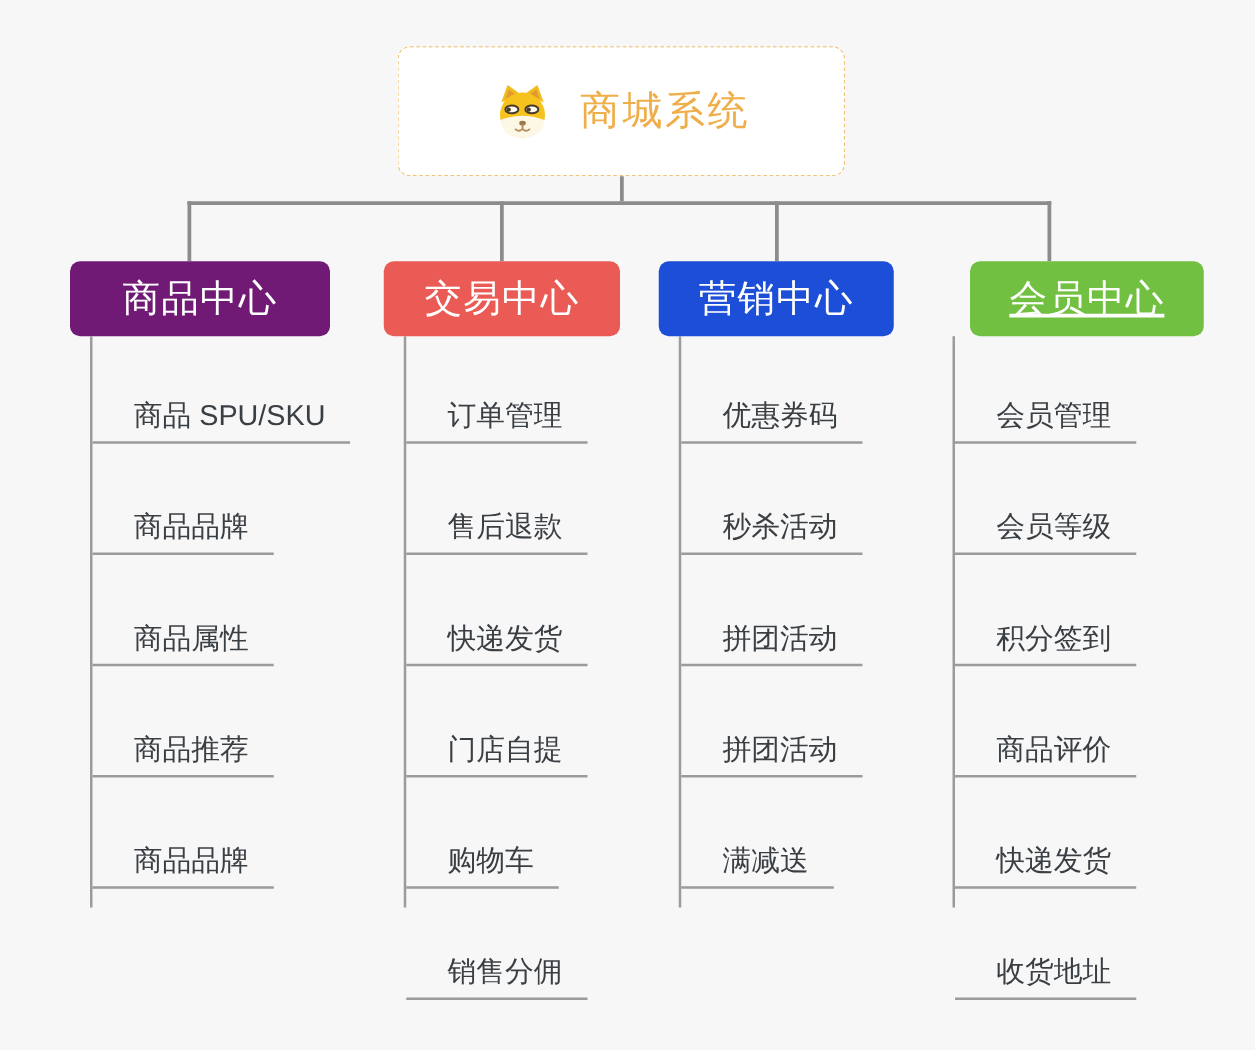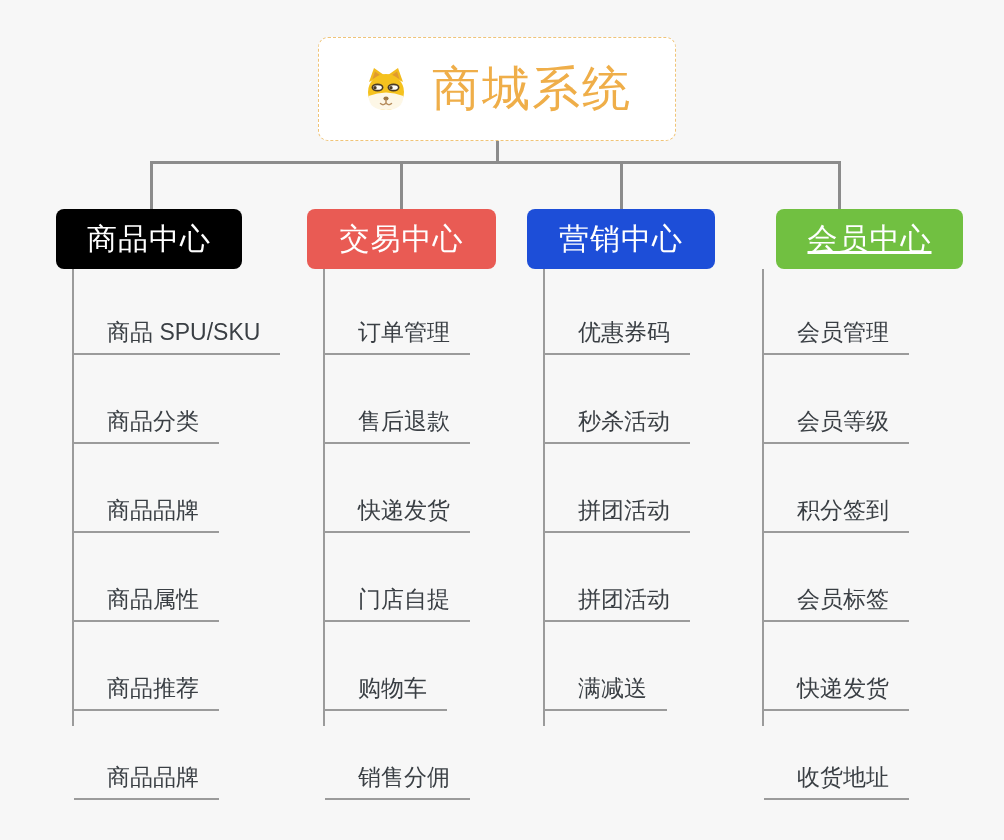--- a/index.html
+++ b/index.html
@@ -18,21 +18,21 @@
     position:absolute;left:318px;top:37px;width:358px;height:104px;
     background:#ffffff;
     border:1px dashed var(--root-border,#f0c478);
     border-radius:10px;
     box-sizing:border-box;
     display:flex;align-items:center;justify-content:center;
   }
   .root-node .dog{width:48px;height:48px;flex:0 0 auto;}
   .root-title{
     margin-left:22px;
-    font-size:48px;
+    font-size:32px;
     letter-spacing:2px;
     color:var(--root-title,#efae49);
     white-space:nowrap;
     text-align:center;
   }
   
   .line{position:absolute;background:var(--line-tree,#8c8c8c);}
   
   .branch-node{
     position:absolute;top:209px;height:60px;
@@ -90,24 +90,23 @@
   </div>
 
   <div class="line" style="left:495.5px;top:141px;width:3px;height:20px;"></div>
   <div class="line" style="left:149.5px;top:161px;width:691px;height:3px;"></div>
   <div class="line" style="left:149.5px;top:161px;width:3px;height:48px;"></div>
   <div class="line" style="left:400px;top:161px;width:3px;height:48px;"></div>
   <div class="line" style="left:619.5px;top:161px;width:3px;height:48px;"></div>
   <div class="line" style="left:838px;top:161px;width:3px;height:48px;"></div>
 
     <div>
-      <div class="branch-node" style="left: 56px; width: 186px; background: #000000;">商品中心</div>
+      <div class="branch-node" style="left: 56px; width: 208px; background: #701a75;">商品中心</div>
       <div class="branch-col" style="left: 72px;">
         <div class="branch-item">商品 SPU/SKU</div>
-        <div class="branch-item">商品分类</div>
         <div class="branch-item">商品品牌</div>
         <div class="branch-item">商品属性</div>
         <div class="branch-item">商品推荐</div>
         <div class="branch-item">商品品牌</div>
       </div>
     </div>
 
     <div>
       <div class="branch-node" style="left: 307px; width: 189px; background: rgb(233, 91, 84);">交易中心</div>
       <div class="branch-col" style="left: 323px;">
@@ -130,18 +129,18 @@
         <div class="branch-item">满减送</div>
       </div>
     </div>
 
     <div>
       <div class="branch-node" style="left: 776px; width: 187px; background: rgb(113, 192, 65); text-decoration: underline;">会员中心</div>
       <div class="branch-col" style="left: 762px;">
         <div class="branch-item">会员管理</div>
         <div class="branch-item">会员等级</div>
         <div class="branch-item">积分签到</div>
-        <div class="branch-item">会员标签</div>
+        <div class="branch-item">商品评价</div>
         <div class="branch-item">快递发货</div>
         <div class="branch-item">收货地址</div>
       </div>
     </div>
   </div>
 
 </body></html>

